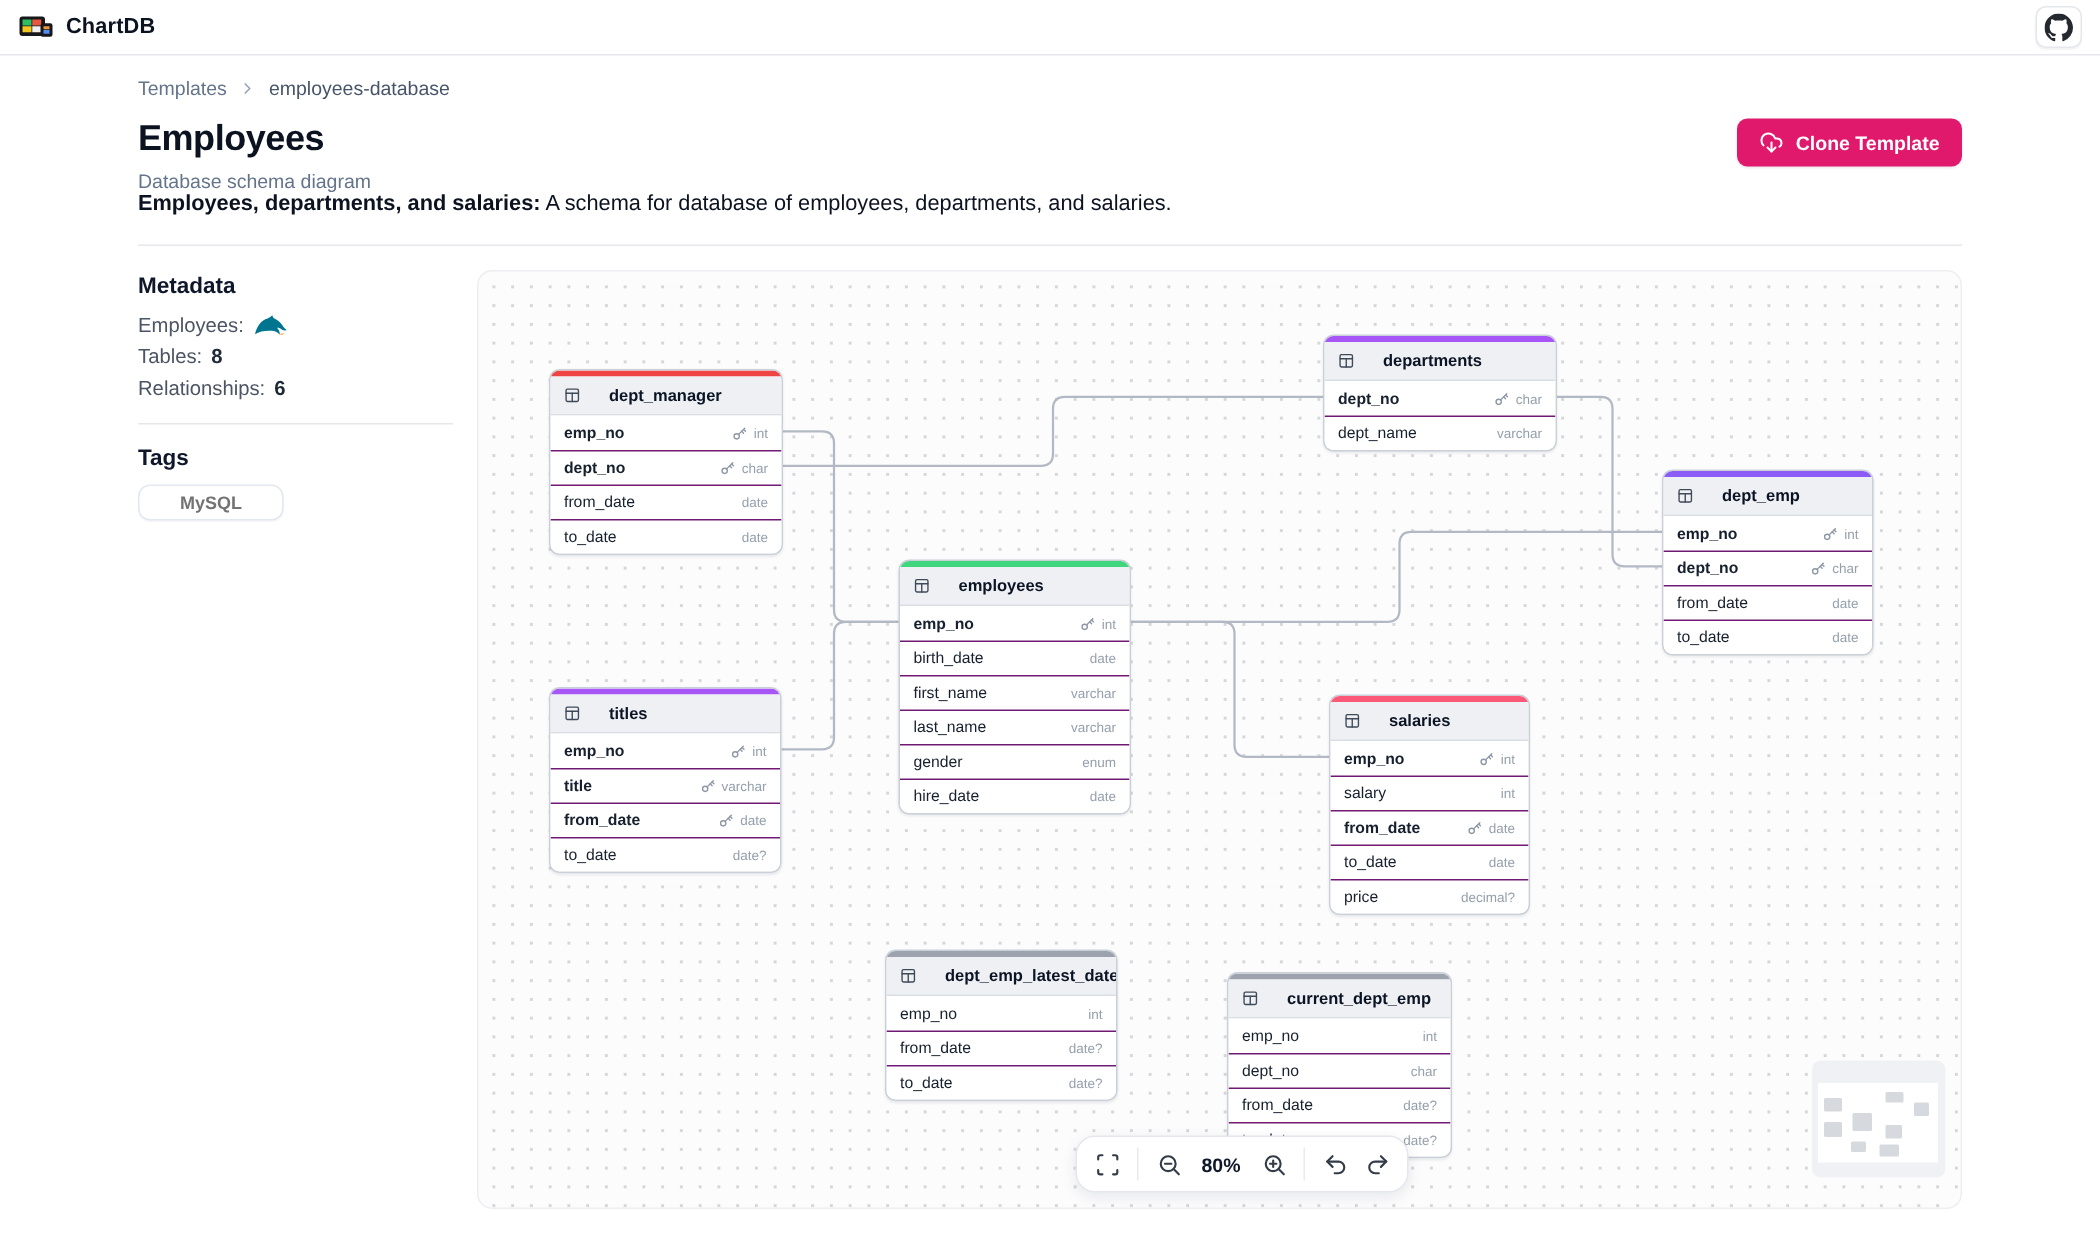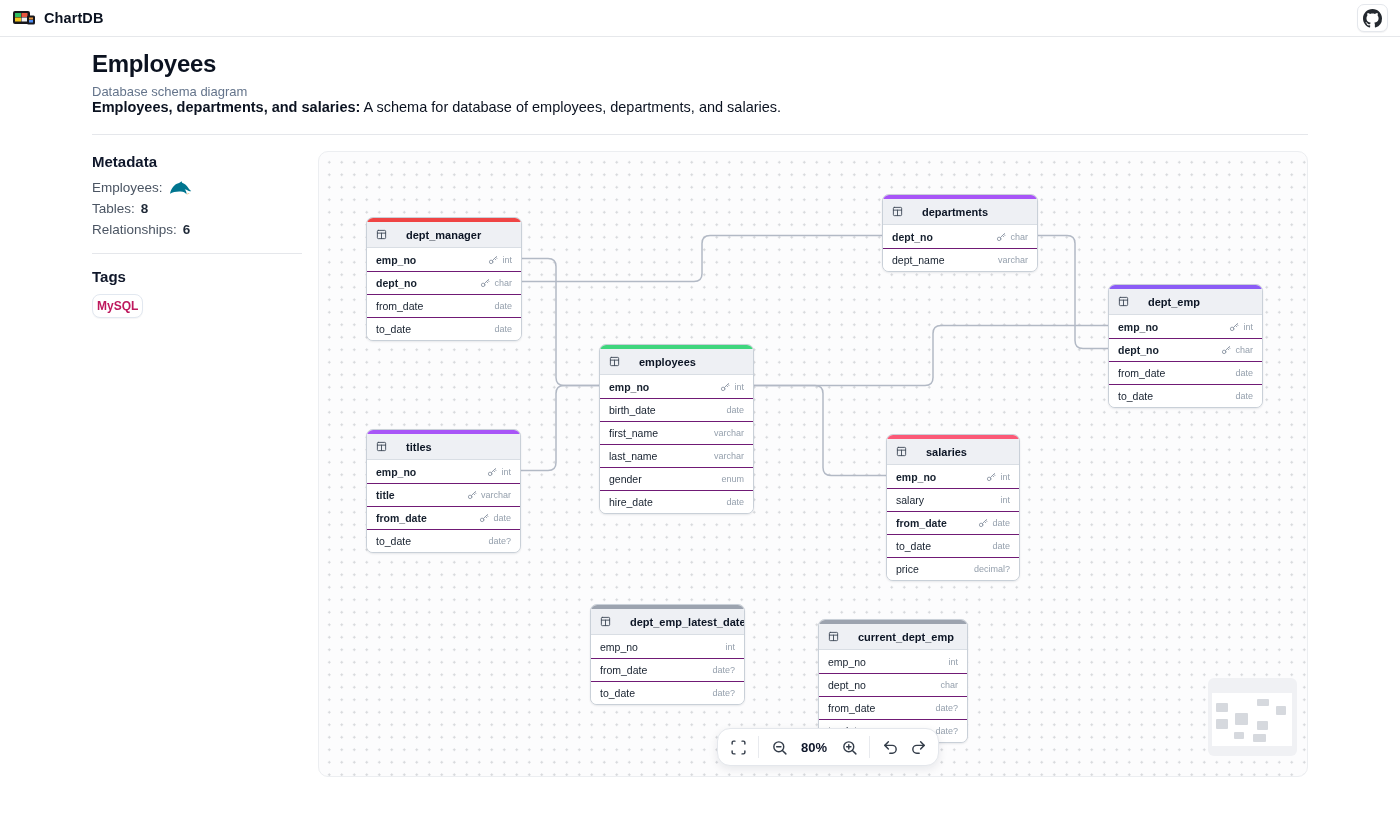--- a/index.html
+++ b/index.html
@@ -31,22 +31,22 @@
   .rule { border:none; border-top:1px solid #e5e7eb; margin-top:19px; }
 
   
   .content-row { display:flex; gap:16px; margin-top:16px; }
   .meta-col { width:210px; flex:0 0 auto; padding-top:2px; }
   .meta-heading { font-size:15px; font-weight:700; color:#0f172a; margin-bottom:9px; }
   .meta-line { display:flex; align-items:center; gap:6px; font-size:13.5px; color:#4b5563;
     margin-bottom:4px; min-height:17px; }
   .meta-line .val { color:#1f2937; font-weight:700; }
   .meta-rule { border:none; border-top:1px solid #e5e7eb; margin:15px 0 14px; }
-  .tag-pill { display:inline-block; padding:4px 4px; border:1px solid #e2e8f0; border-radius:8px;
-    font-size:12px; font-weight:700; color:#be185d; box-shadow:0 1px 1px rgba(16,24,40,.04);
+  .tag-pill { display:inline-block; padding:4px 27px; border:1px solid #e2e8f0; border-radius:8px;
+    font-size:12px; font-weight:700; color:#737373; box-shadow:0 1px 1px rgba(16,24,40,.04);
     background:#fff; cursor:pointer; }
 
   
   .canvas { position:relative; flex:1; height:626px; border:1px solid #eceef1; border-radius:10px;
     background-color:#fcfcfd;
     background-image:radial-gradient(circle,#d5d7db 1.1px,transparent 1.1px);
     background-size:12.5px 12.5px; background-position:4px 4px; overflow:hidden; }
   .edges { position:absolute; left:0; top:0; }
   .edges path { fill:none; stroke-width:1.5; }
 
@@ -99,26 +99,41 @@
   </div>
   <a class="gh-btn">
     <svg width="19" height="19" viewBox="0 0 16 16" fill="#24292f">
       <path d="M8 0C3.58 0 0 3.58 0 8c0 3.54 2.29 6.53 5.47 7.59.4.07.55-.17.55-.38 0-.19-.01-.82-.01-1.49-2.01.37-2.53-.49-2.69-.94-.09-.23-.48-.94-.82-1.13-.28-.15-.68-.52-.01-.53.63-.01 1.08.58 1.23.82.72 1.21 1.87.87 2.33.66.07-.52.28-.87.51-1.07-1.78-.2-3.64-.89-3.64-3.95 0-.87.31-1.59.82-2.15-.08-.2-.36-1.02.08-2.12 0 0 .67-.21 2.2.82.64-.18 1.32-.27 2-.27s1.36.09 2 .27c1.53-1.04 2.2-.82 2.2-.82.44 1.1.16 1.92.08 2.12.51.56.82 1.27.82 2.15 0 3.07-1.87 3.75-3.65 3.95.29.25.54.73.54 1.48 0 1.07-.01 1.93-.01 2.2 0 .21.15.46.55.38A8.01 8.01 0 0 0 16 8c0-4.42-3.58-8-8-8z"></path>
     </svg>
   </a>
 </header>
 
 <main class="page">
 
+  <nav class="breadcrumb">
+    <span>Templates</span>
+    <svg width="12" height="12" viewBox="0 0 24 24" fill="none" stroke="#94a3b8" stroke-width="2.2" stroke-linecap="round" stroke-linejoin="round">
+      <path d="m9 18 6-6-6-6"></path>
+    </svg>
+    <span class="crumb-current">employees-database</span>
+  </nav>
 
   <div class="title-row">
     <div>
       <h1 class="page-title">Employees</h1>
       <div class="page-subtitle">Database schema diagram</div>
     </div>
+    <button class="clone-btn">
+      <svg width="16" height="16" viewBox="0 0 24 24" fill="none" stroke="#fff" stroke-width="2" stroke-linecap="round" stroke-linejoin="round">
+        <path d="M4 14.9A7 7 0 1 1 15.7 8h1.8a4.5 4.5 0 0 1 2.5 8.2"></path>
+        <path d="M12 12v9"></path>
+          <path d="m8 17 4 4 4-4"></path>
+      </svg>
+      <span>Clone Template</span>
+    </button>
   </div>
 
   <p class="description"><b>Employees, departments, and salaries:</b><span> A schema for database of employees, departments, and salaries.</span></p>
 
   <hr class="rule">
 
   <div class="content-row">
 
     <aside class="meta-col">
       <div class="meta-heading">Metadata</div>
@@ -221,21 +236,21 @@
                 <span>char</span>
               </span>
             </div>
             <div class="trow">
               <span class="fname">dept_name</span>
               <span class="ftype">
                 <span>varchar</span>
               </span>
             </div>
           </div>
-          <div class="table-node" style="left: 789px; top: 132px; width: 155px;">
+          <div class="table-node" style="left: 789px; top: 132px; width: 141px;">
             <div class="strip" style="background: rgb(139, 92, 246);"></div>
             <div class="thead">
               <svg width="11" height="11" viewBox="0 0 24 24" fill="none" stroke="currentColor" stroke-width="2" stroke-linecap="round">
                 <rect x="3" y="3" width="18" height="18" rx="2"></rect>
                 <path d="M3 9h18"></path>
                 <path d="M12 9v12"></path>
               </svg>
               <span class="tname">dept_emp</span>
             </div>
             <div class="trow">

